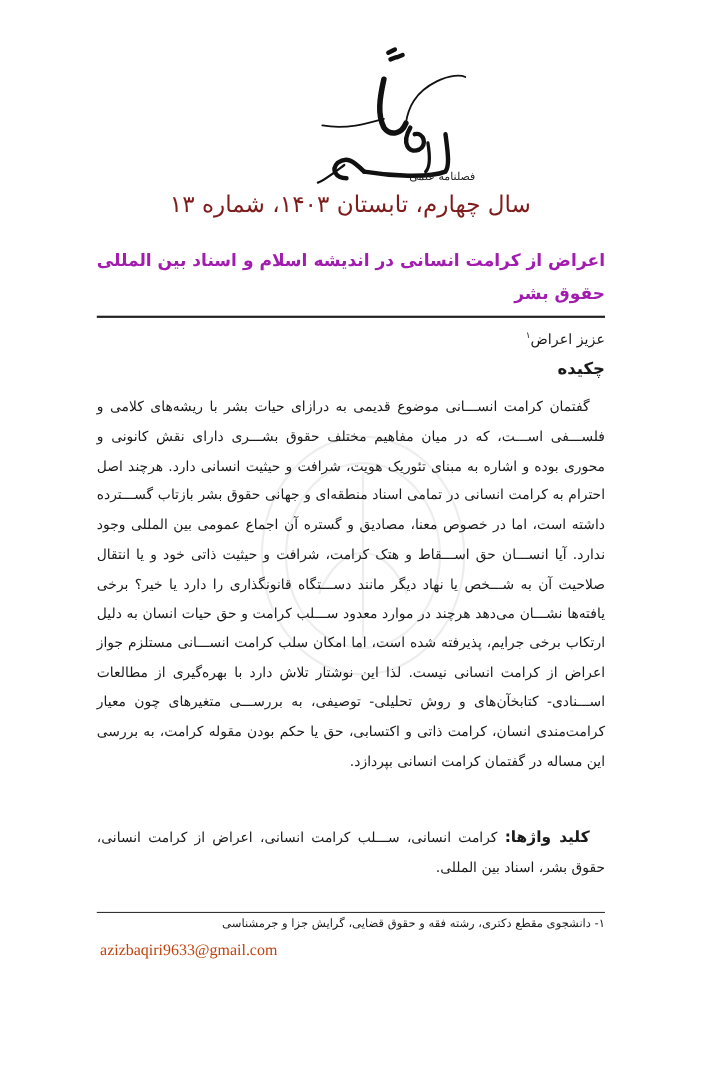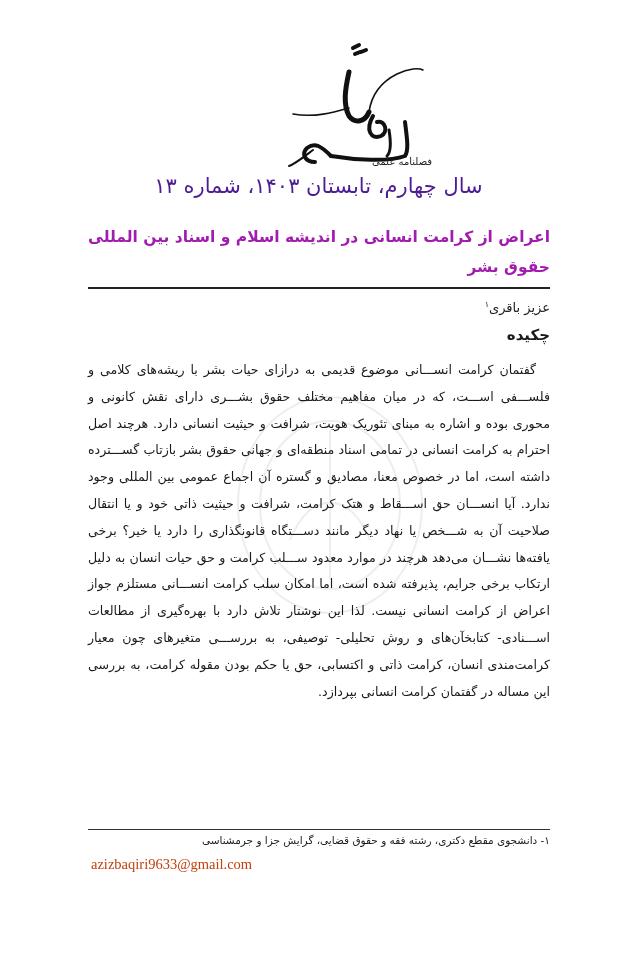--- a/index.html
+++ b/index.html
@@ -1,20 +1,20 @@
 <!DOCTYPE html>
 <html><head>
 <meta charset="utf-8">
 <style>
   html, body { margin: 0; padding: 0; background: #ffffff; }
   body { width: 637px; height: 977px; position: relative; overflow: hidden; font-family: "DejaVu Sans", sans-serif; color: #1a1a1a; }
   .page { position: absolute; left: 0; top: 0; width: 637px; height: 938px; }
   .logo { position: absolute; left: 285px; top: 38px; width: 150px; height: 130px; }
   .journal-sub { position: absolute; left: 372px; top: 156px; font-size: 10px; direction: rtl; color: #222; white-space: nowrap; }
-  .issue { position: absolute; left: 0; width: 637px; top: 174px; text-align: center; direction: rtl; font-size: 21px; color: #4c1d95; }
+  .issue { position: absolute; left: 0; width: 637px; top: 174px; text-align: center; direction: rtl; font-size: 21px; color: #7f1d1d; }
   .title { position: absolute; right: 87px; top: 222px; width: 470px; direction: rtl; text-align: right; font-weight: bold; font-size: 15.5px; line-height: 30px; color: #a21caf; }
   .rule-top { position: absolute; left: 88px; width: 462px; top: 287px; height: 2px; background: #222; }
   .author { position: absolute; right: 87px; top: 300px; direction: rtl; font-size: 13px; }
   .author sup { font-size: 8px; }
   .abstract-heading { position: absolute; right: 87px; top: 326px; direction: rtl; font-size: 15px; font-weight: bold; }
   .abstract { position: absolute; left: 88px; width: 462px; top: 357px; direction: rtl; text-align: justify; font-size: 12.6px; line-height: 26.8px; }
   .abstract p { margin: 0; text-indent: 14px; text-align-last: right; }
   .keywords { position: absolute; left: 88px; width: 462px; top: 747px; direction: rtl; text-align: justify; font-size: 12.6px; line-height: 27px; text-indent: 14px; }
   .keywords .kw-label { font-weight: bold; font-size: 14px; }
   .rule-foot { position: absolute; left: 88px; width: 462px; top: 829px; height: 1px; background: #333; }
@@ -41,36 +41,40 @@
     </g>
   </svg>
 
   <div class="journal-sub">فصلنامه علمی</div>
   <div class="issue">سال چهارم، تابستان ۱۴۰۳، شماره ۱۳</div>
 
   <div class="title">اعراض از کرامت انسانی در اندیشه اسلام و اسناد بین المللی حقوق بشر</div>
   <div class="rule-top"></div>
 
   <div class="author">
-    <span>عزیز باقری</span><sup>۱</sup>
+    <span>عزیز اعراض</span><sup>۱</sup>
   </div>
 
   <div class="abstract-heading">چکیده</div>
 
   <svg class="watermark" viewBox="0 0 200 230">
     <g fill="none" stroke="#555" stroke-width="2">
       <ellipse cx="100" cy="115" rx="92" ry="108"></ellipse>
       <ellipse cx="100" cy="115" rx="70" ry="84"></ellipse>
       <path d="M60 150 C80 100, 120 100, 140 150"></path>
       <path d="M100 40 L100 190"></path>
     </g>
   </svg>
 
   <div class="abstract">
     <p>گفتمان کرامت انســـانی موضوع قدیمی به درازای حیات بشر با ریشه‌های کلامی و فلســـفی اســـت، که در میان مفاهیم مختلف حقوق بشـــری دارای نقش کانونی و محوری بوده و اشاره به مبنای تئوریک هویت، شرافت و حیثیت انسانی دارد. هرچند اصل احترام به کرامت انسانی در تمامی اسناد منطقه‌ای و جهانی حقوق بشر بازتاب گســـترده داشته است، اما در خصوص معنا، مصادیق و گستره آن اجماع عمومی بین المللی وجود ندارد. آیا انســـان حق اســـقاط و هتک کرامت، شرافت و حیثیت ذاتی خود و یا انتقال صلاحیت آن به شـــخص یا نهاد دیگر مانند دســـتگاه قانونگذاری را دارد یا خیر؟ برخی یافته‌ها نشـــان می‌دهد هرچند در موارد معدود ســـلب کرامت و حق حیات انسان به دلیل ارتکاب برخی جرایم، پذیرفته شده است، اما امکان سلب کرامت انســـانی مستلزم جواز اعراض از کرامت انسانی نیست. لذا این نوشتار تلاش دارد با بهره‌گیری از مطالعات اســـنادی- کتابخآن‌های و روش تحلیلی- توصیفی، به بررســـی متغیرهای چون معیار کرامت‌مندی انسان، کرامت ذاتی و اکتسابی، حق یا حکم بودن مقوله کرامت، به بررسی این مساله در گفتمان کرامت انسانی بپردازد.</p>
   </div>
 
+  <div class="keywords">
+    <span class="kw-label">کلید واژها:</span>
+    <span>کرامت انسانی، ســـلب کرامت انسانی، اعراض از کرامت انسانی، حقوق بشر، اسناد بین المللی.</span>
+  </div>
 
   <div class="rule-foot"></div>
   <div class="footnote">۱- دانشجوی مقطع دکتری، رشته فقه و حقوق قضایی، گرایش جزا و جرمشناسی</div>
   <div class="email">azizbaqiri9633@gmail.com</div>
 
 </div>
 
 </body></html>

